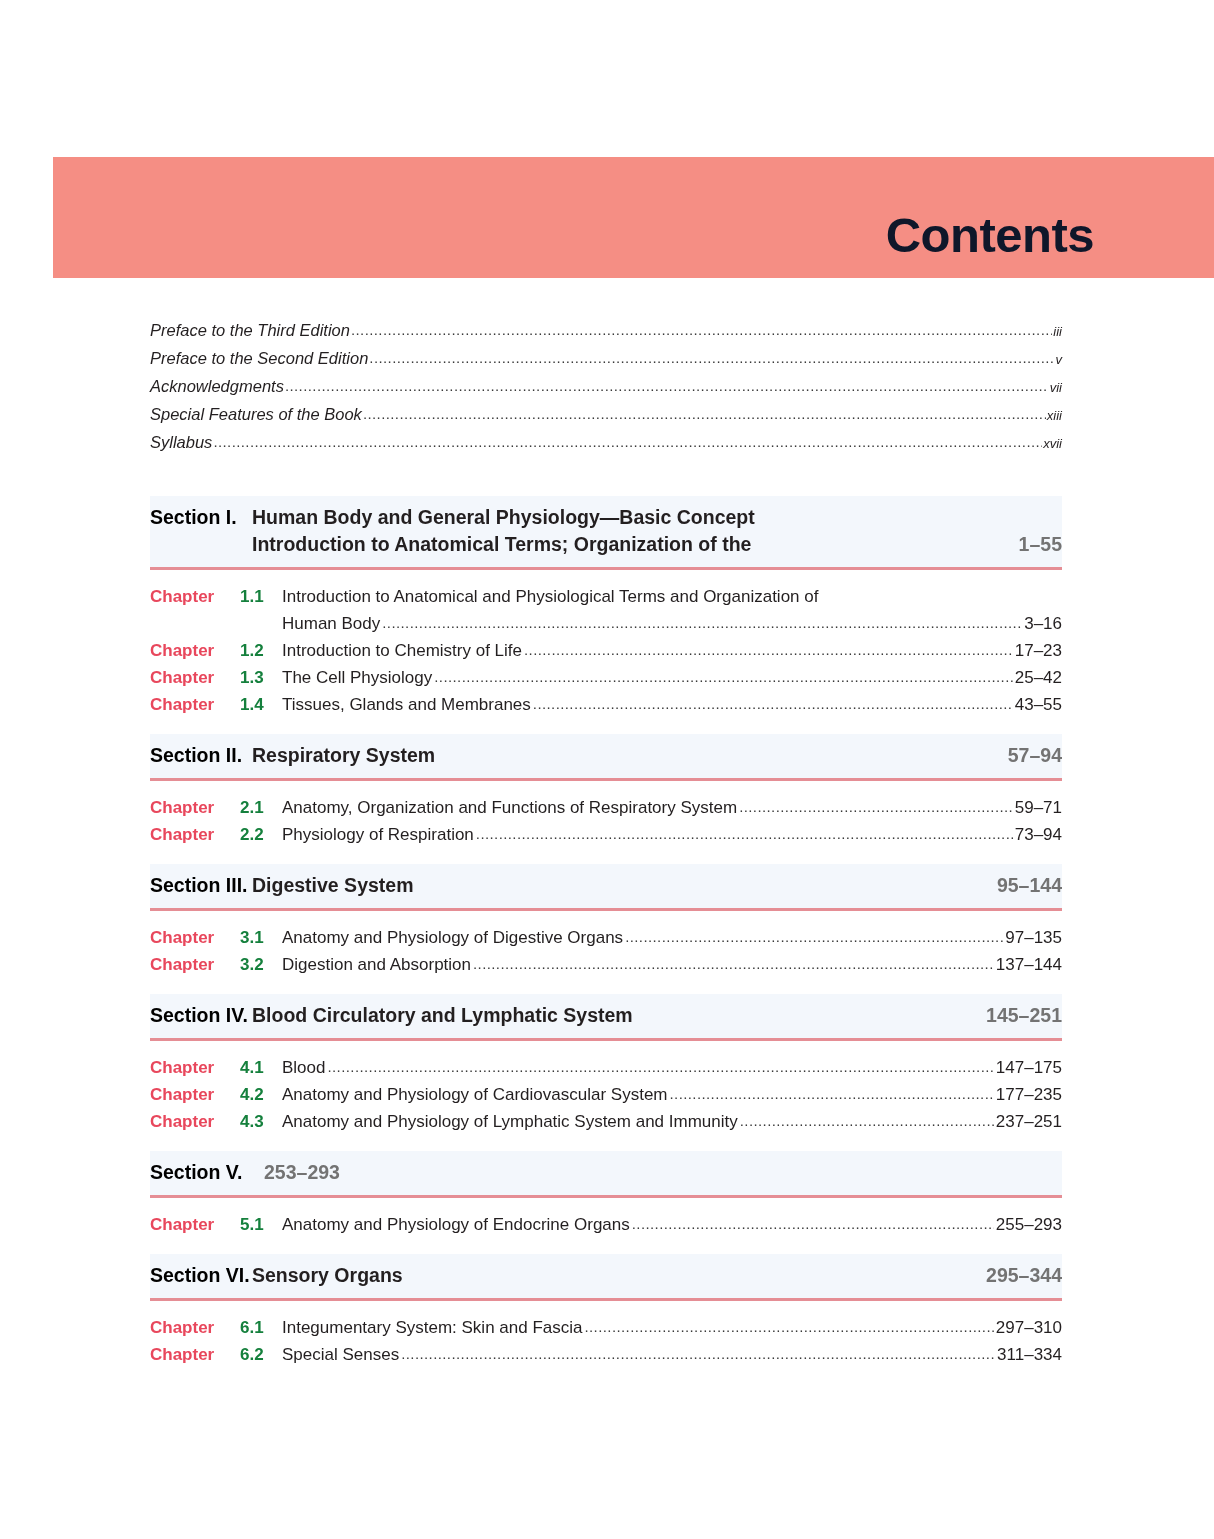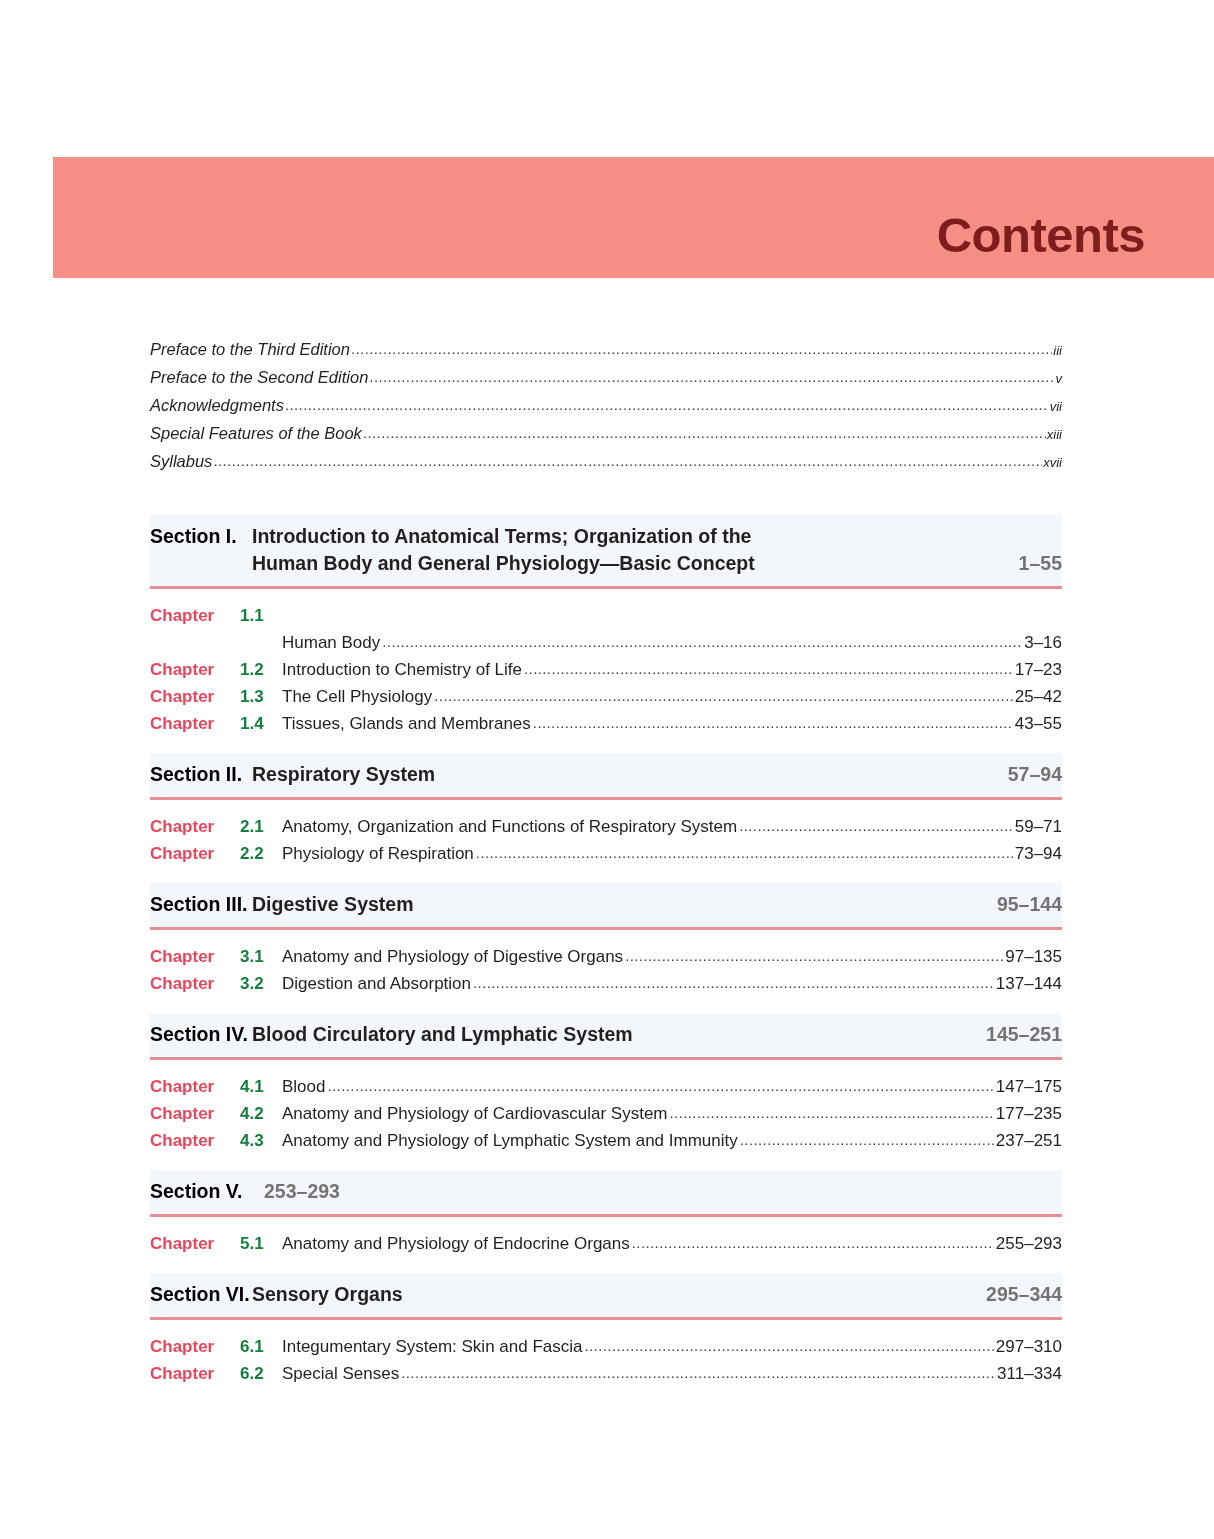--- a/index.html
+++ b/index.html
@@ -22,37 +22,36 @@
     left: 53px;
     top: 157px;
     right: 0;
     height: 121px;
     background: #F58E84;
     display: flex;
     align-items: flex-end;
     justify-content: flex-end;
   }
   .banner-title {
-    color: #7f1d1d;
+    color: #0f172a;
     font-size: 49px;
     font-weight: bold;
     letter-spacing: -0.5px;
     line-height: 1;
-    padding-right: 69px;
+    padding-right: 120px;
     padding-bottom: 18px;
     white-space: nowrap;
   }
 
   
   .content {
     position: absolute;
     left: 150px;
     top: 322px;
     width: 912px;
-    margin-top: 19px;
   }
 
   
   .frontmatter {
     margin-bottom: 34px;
   }
   .fm-row {
     display: flex;
     align-items: baseline;
     font-style: italic;
@@ -200,30 +199,31 @@
         <span class="fm-label">Syllabus</span>
         <span class="fm-leader">................................................................................................................................................................................................................................................................................................................................................................................................................</span>
         <span class="fm-page">xvii</span>
       </div>
     </div>
   <div class="sections">
       <div class="section">
         <div class="sec-head two-line">
           <div class="sec-label">Section I.</div>
           <div class="sec-title">
+            <div>Human Body and General Physiology—Basic Concept</div>
             <div>Introduction to Anatomical Terms; Organization of the</div>
-            <div>Human Body and General Physiology—Basic Concept</div>
           </div>
           <div class="sec-pages">1–55</div>
         </div>
         <div class="chapters">
           <div class="ch-row multiline">
             <div class="ml-first">
               <span class="ch-word">Chapter</span>
               <span class="ch-num">1.1</span>
+              <span class="ch-title">Introduction to Anatomical and Physiological Terms and Organization of</span>
             </div>
             <div class="ml-second">
               <span class="ch-title">Human Body</span>
               <span class="ch-leader">................................................................................................................................................................................................................................................................................................................................................................................................................</span>
               <span class="ch-page">3–16</span>
             </div>
           </div>
           <div class="ch-row">
             <span class="ch-word">Chapter</span>
             <span class="ch-num">1.2</span>

